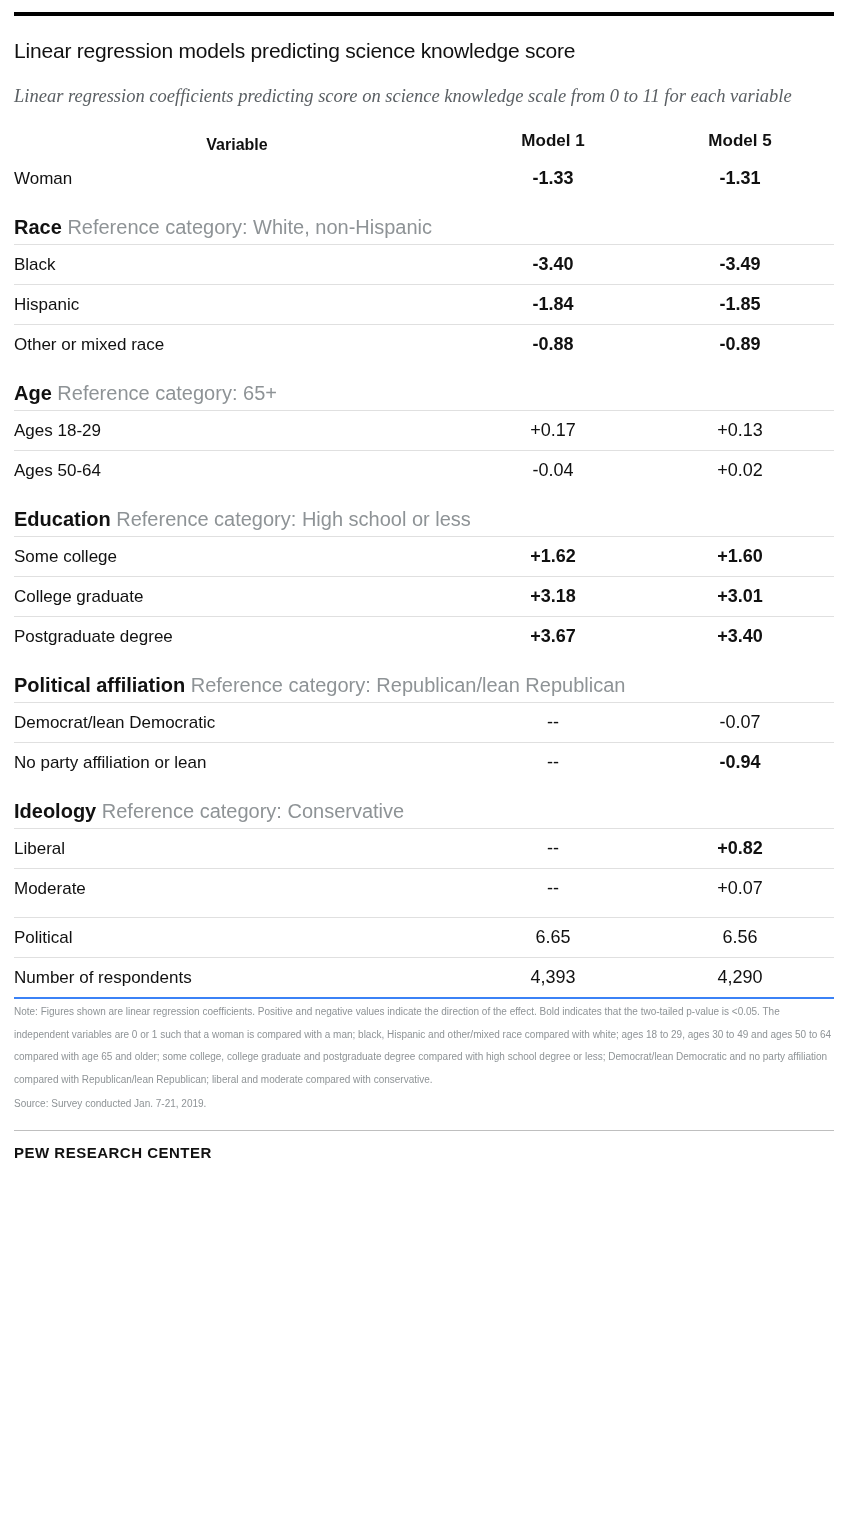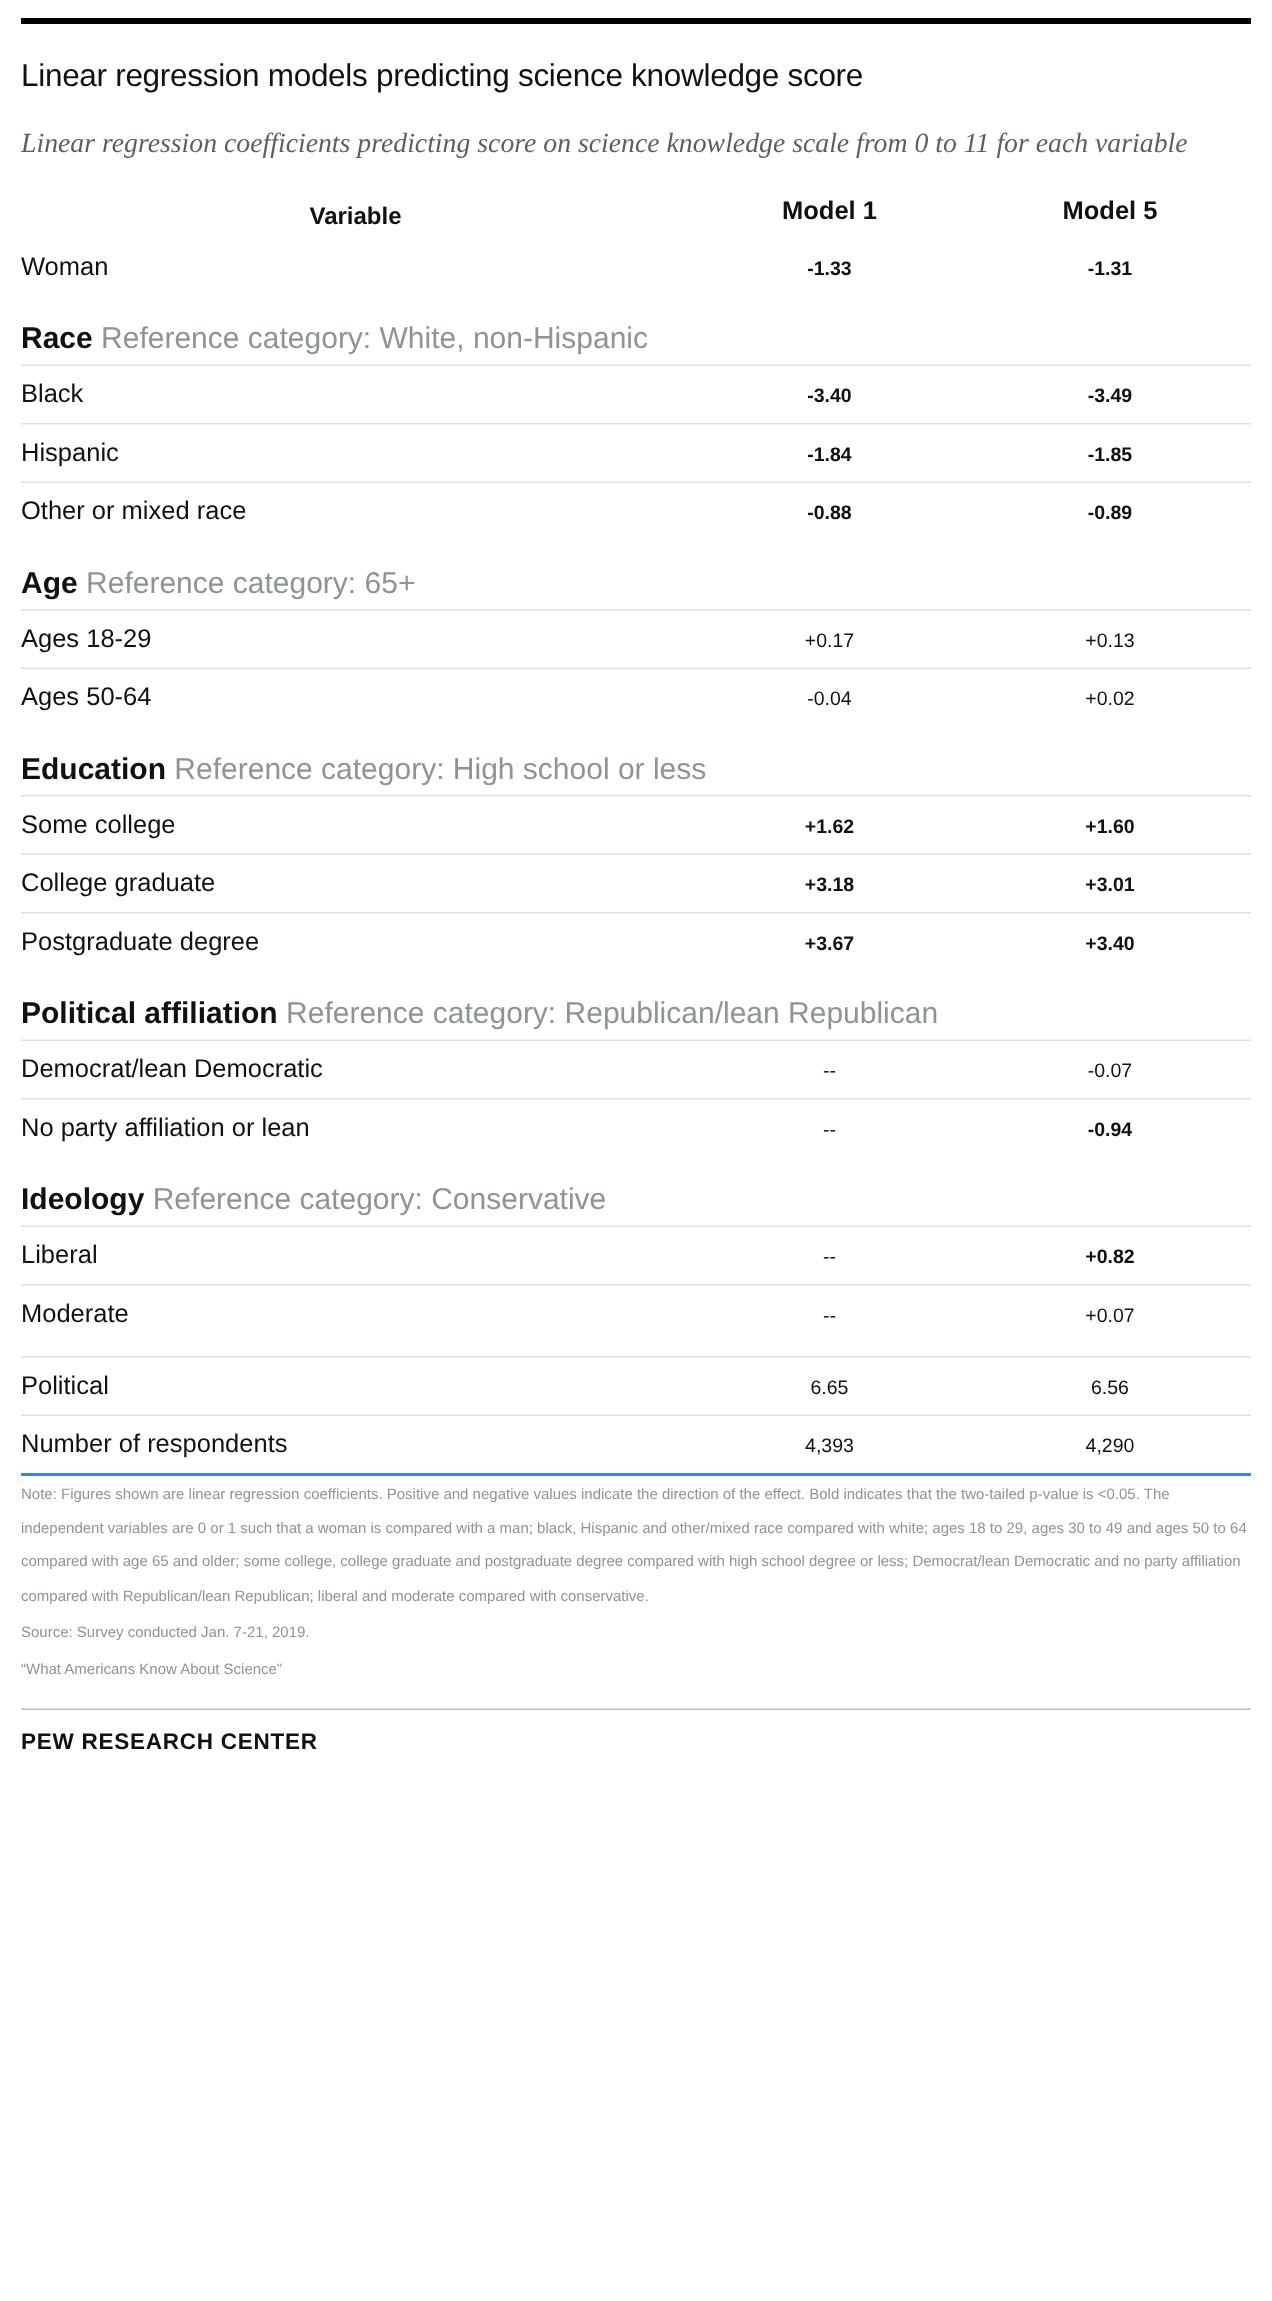--- a/index.html
+++ b/index.html
@@ -64,21 +64,21 @@
 
   td.label {
     font-size: 17px;
     padding: 9px 0 9px 0;
     color: #111;
     border-top: 1px solid #e0e0e0;
     white-space: nowrap;
     margin-left: 10px;
   }
   td.val {
-    font-size: 13px;
+    font-size: 18px;
     text-align: center;
     padding: 9px 0 9px 0;
     border-top: 1px solid #e0e0e0;
   }
   tr.first td { border-top: none; }
   tr.grouphead td {
     border-top: none;
     padding-top: 18px;
     padding-bottom: 5px;
     font-size: 20px;
@@ -242,18 +242,17 @@
         <td class="label">Number of respondents</td>
         <td class="val">4,393</td>
         <td class="val">4,290</td>
       </tr>
     </tbody>
   </table>
 
   <div class="notes">
     <p>Note: Figures shown are linear regression coefficients. Positive and negative values indicate the direction of the effect. Bold indicates that the two-tailed p-value is &lt;0.05. The independent variables are 0 or 1 such that a woman is compared with a man; black, Hispanic and other/mixed race compared with white; ages 18 to 29, ages 30 to 49 and ages 50 to 64 compared with age 65 and older; some college, college graduate and postgraduate degree compared with high school degree or less; Democrat/lean Democratic and no party affiliation compared with Republican/lean Republican; liberal and moderate compared with conservative.</p>
     <p class="src">Source: Survey conducted Jan. 7-21, 2019.</p>
-    <p class="quote">“What Americans Know About Science”</p>
   </div>
 
   <div class="footer">PEW RESEARCH CENTER</div>
 
 </div>
 
 </body></html>

